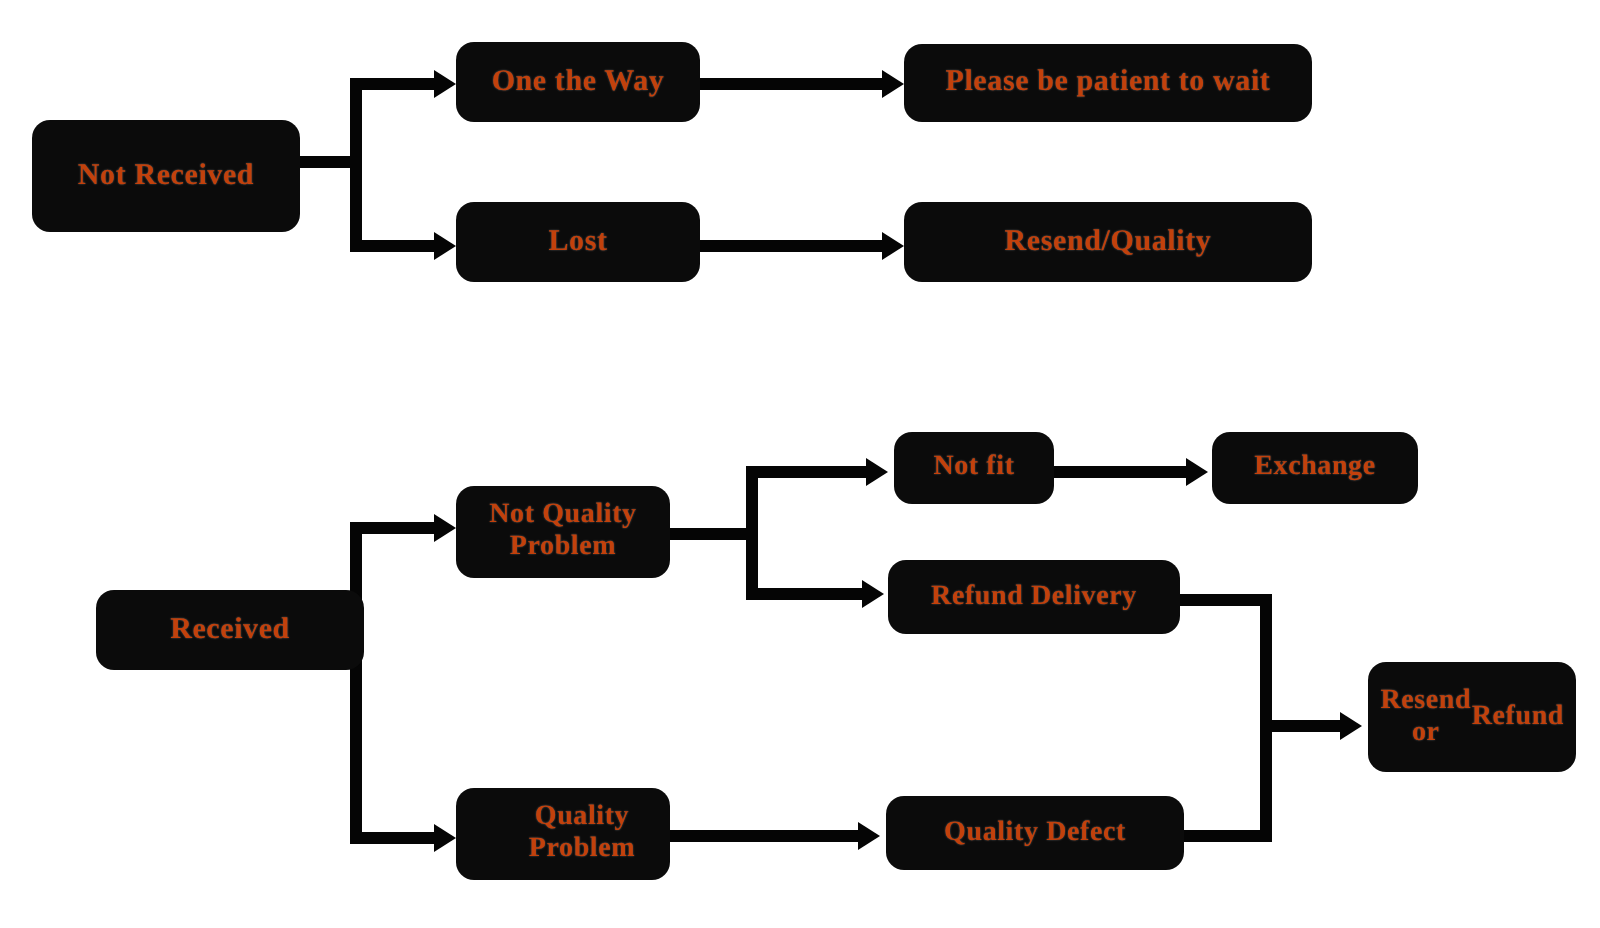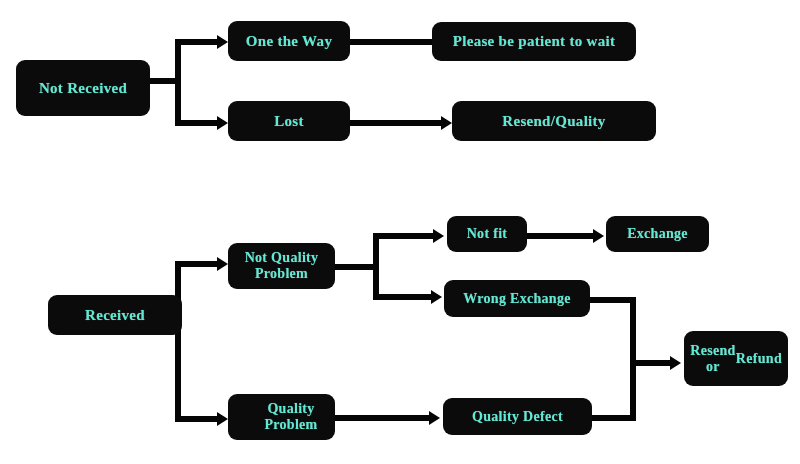--- a/index.html
+++ b/index.html
@@ -11,21 +11,21 @@
     position: relative;
     width: 800px;
     height: 464px;
     background: #ffffff;
     overflow: hidden;
     font-family: "Liberation Serif", "DejaVu Serif", serif;
   }
   .node {
     position: absolute;
     background: #0b0b0b;
-    color: #5eead4;
+    color: #c2410c;
     border-radius: 9px;
     display: flex;
     align-items: center;
     justify-content: center;
     text-align: center;
     font-weight: bold;
     letter-spacing: 0.3px;
     line-height: 1.12;
     box-sizing: border-box;
     padding: 2px 6px;
@@ -61,21 +61,21 @@
   <div class="edge edge-h" style="left:350px; top:39px; width:93px;"></div>
   <div class="arrow" style="left:441px; top:35px;"></div>
 
   <div class="edge edge-h" style="left:350px; top:120px; width:93px;"></div>
   <div class="arrow" style="left:441px; top:116px;"></div>
 
   <div class="node" style="left:16px; top:60px; width:134px; height:56px; font-size:15px;">Not Received</div>
 
   <div class="node" style="left:228px; top:21px; width:122px; height:40px; font-size:15px;">One the Way</div>
 
-  <div class="node" style="left:432px; top:22px; width:204px; height:39px; font-size:15px;">Please be patient to wait</div>
+  <div class="node" style="left:452px; top:22px; width:204px; height:39px; font-size:15px;">Please be patient to wait</div>
 
   <div class="node" style="left:228px; top:101px; width:122px; height:40px; font-size:15px;">Lost</div>
 
   <div class="node" style="left:452px; top:101px; width:204px; height:40px; font-size:15px;">Resend/Quality</div>
 
   <div class="edge edge-h" style="left:150px; top:313px; width:31px;"></div>
   <div class="edge edge-v" style="left:175px; top:264px; height:158px;"></div>
   <div class="edge edge-h" style="left:175px; top:261px; width:44px;"></div>
   <div class="arrow" style="left:217px; top:257px;"></div>
   <div class="edge edge-h" style="left:175px; top:416px; width:44px;"></div>
@@ -109,21 +109,21 @@
 
   <div class="node" style="left:228px; top:394px; width:107px; height:46px; font-size:14px; flex-direction:column;padding-left:25px;">
     <span>Quality</span>
     <span>Problem</span>
   </div>
 
   <div class="node" style="left:447px; top:216px; width:80px; height:36px; font-size:14px;">Not fit</div>
 
   <div class="node" style="left:606px; top:216px; width:103px; height:36px; font-size:14px;">Exchange</div>
 
-  <div class="node" style="left:444px; top:280px; width:146px; height:37px; font-size:14px;">Wrong Exchange</div>
+  <div class="node" style="left:444px; top:280px; width:146px; height:37px; font-size:14px;">Refund Delivery</div>
 
   <div class="node" style="left:443px; top:398px; width:149px; height:37px; font-size:14px;">Quality Defect</div>
 
   <div class="node" style="left:684px; top:331px; width:104px; height:55px; font-size:14px; flex-direction:row;">
     <span>Resend or</span>
     <span>Refund</span>
   </div>
 
 </div>
 

